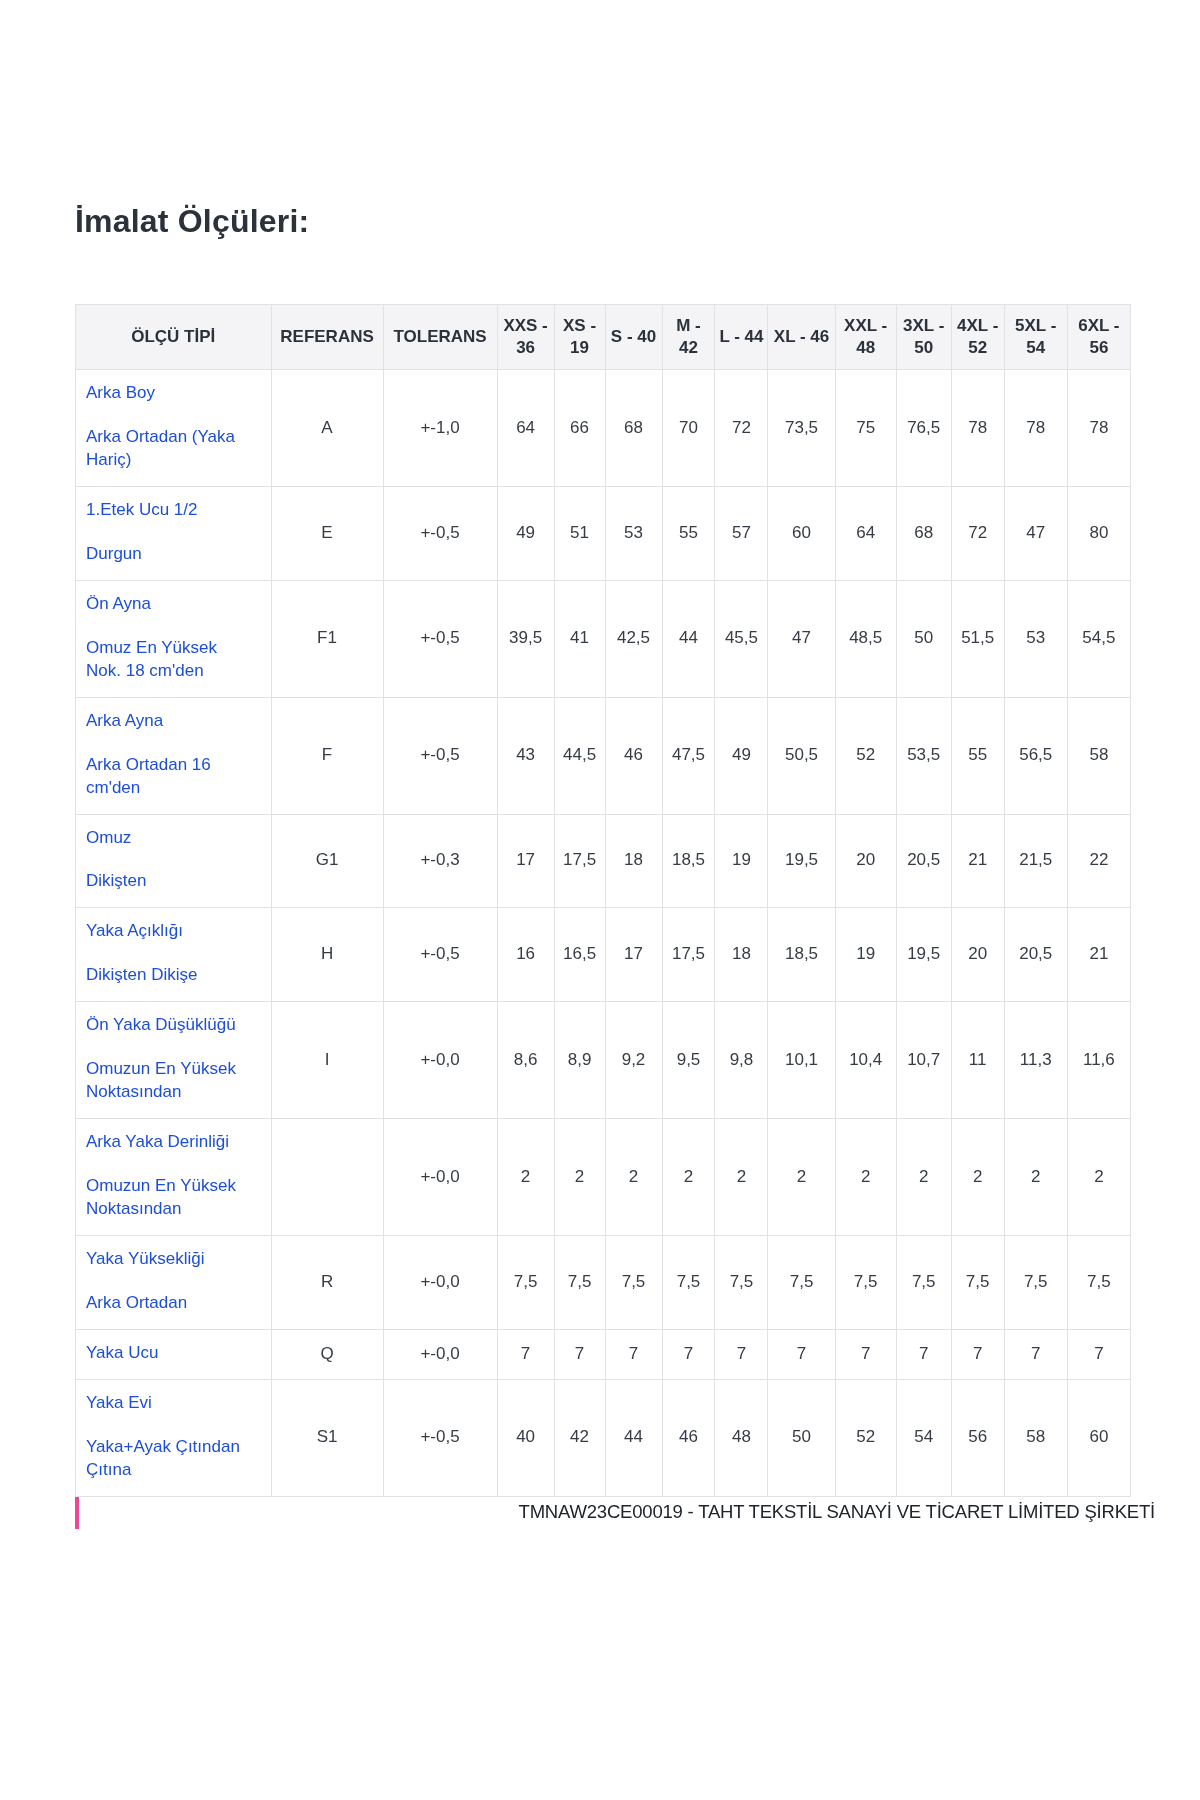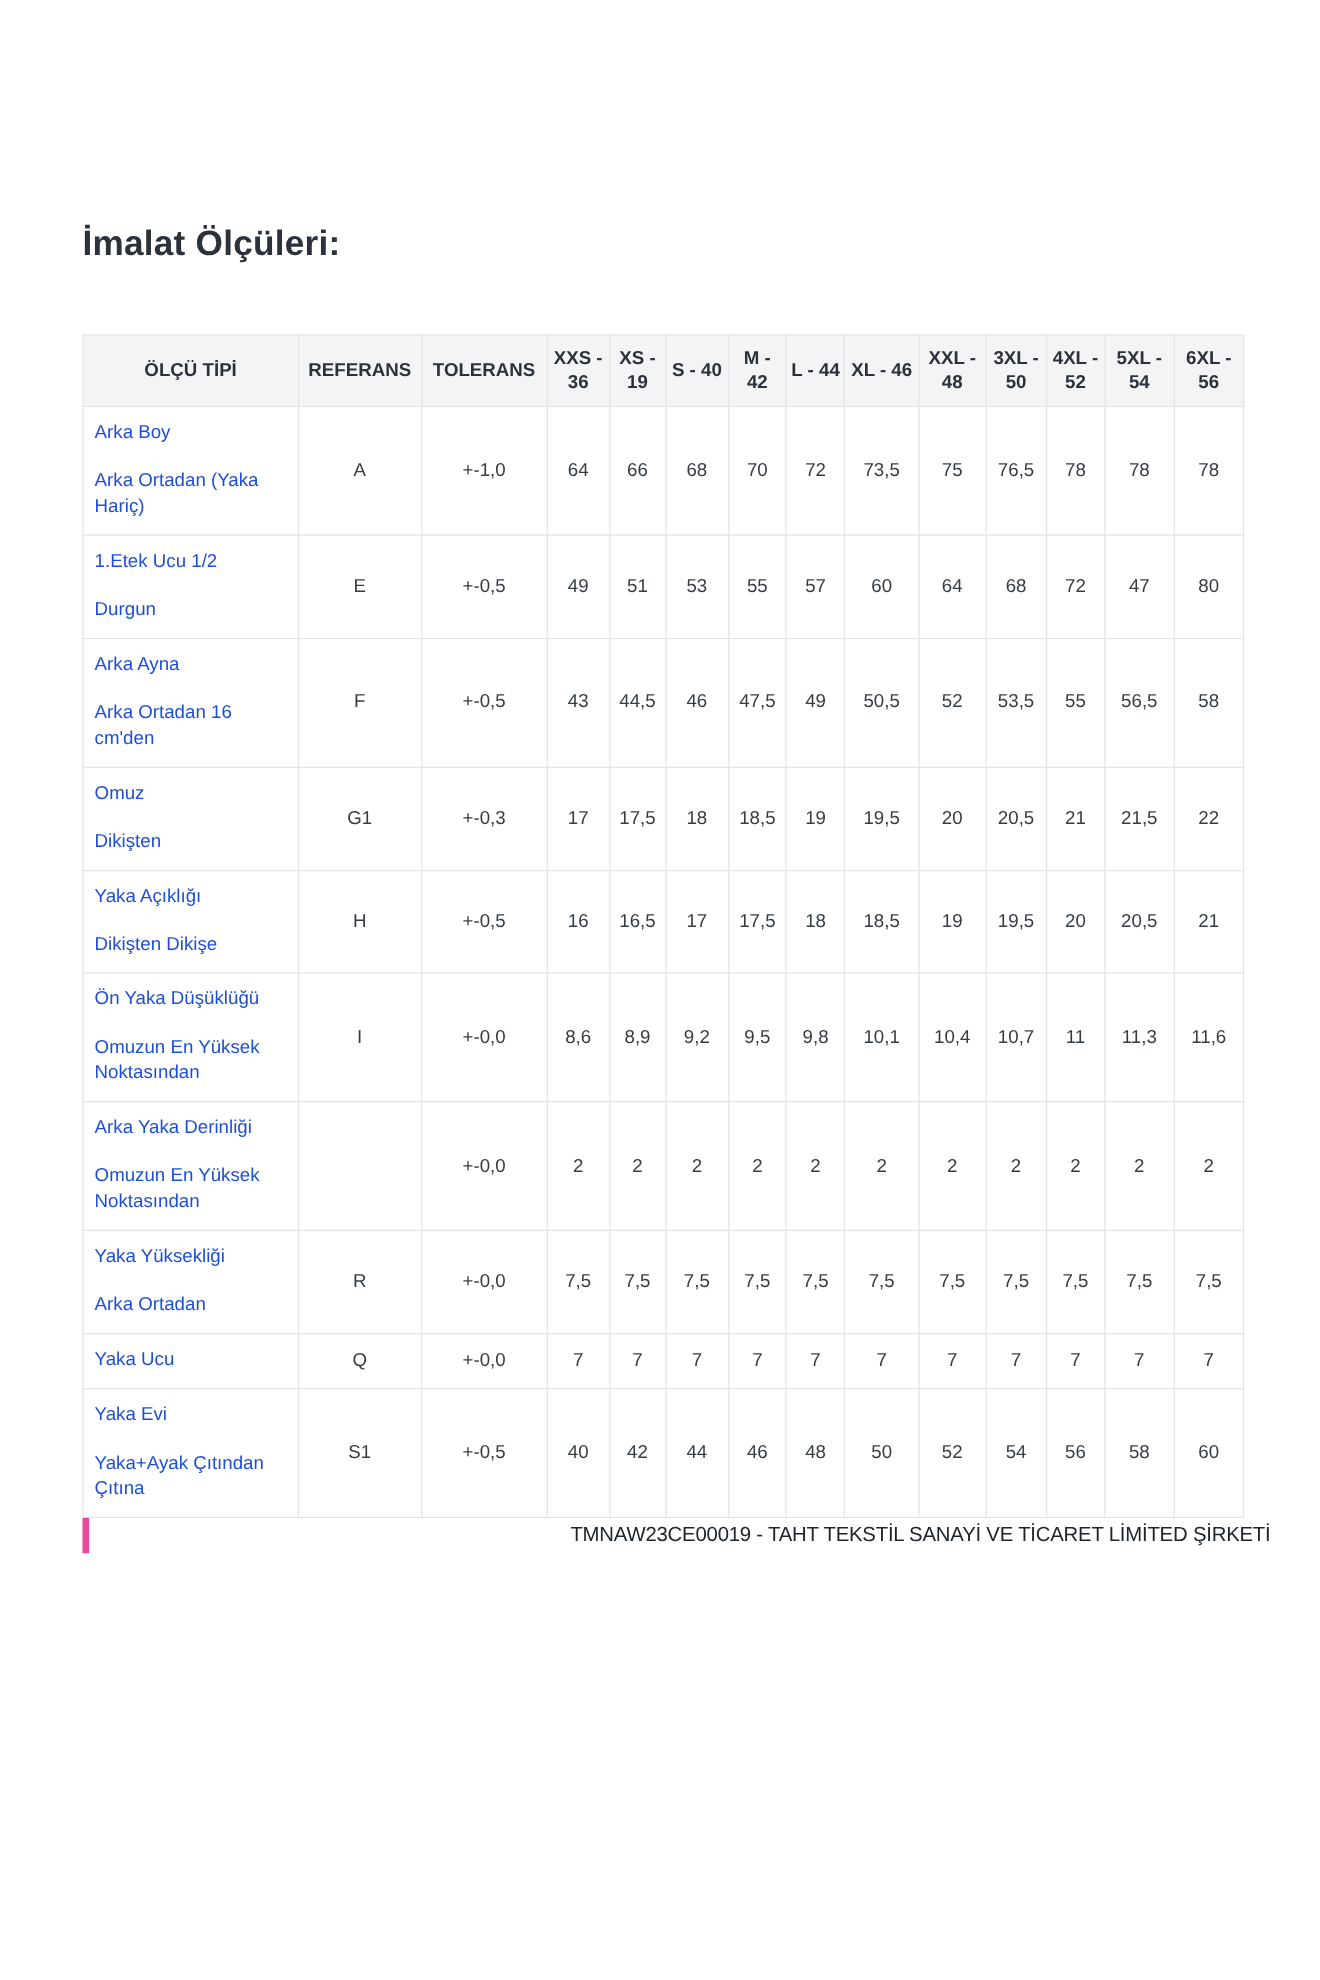--- a/index.html
+++ b/index.html
@@ -54,21 +54,21 @@
   .row-title {
     font-weight: normal;
     color: #1d4ed8;
   }
   .row-desc {
     margin-top: 21px;
     color: #1d4ed8;
   }
   .footer-row {
     width: 1080px;
-    border-left: 6px solid #ec4899;
+    border-left: 4px solid #ec4899;
     text-align: right;
     font-size: 18.5px;
     color: #20252d;
     padding: 4px 0 6px 0;
     line-height: 1.2;
     letter-spacing: -0.2px;
   }
 </style>
 </head>
 <body>
@@ -146,20 +146,39 @@
           <td>57</td>
           <td>60</td>
           <td>64</td>
           <td>68</td>
           <td>72</td>
           <td>47</td>
           <td>80</td>
         </tr>
         <tr>
           <td class="type-cell">
+            <div class="row-title">Ön Ayna</div>
+            <div class="row-desc">Omuz En Yüksek Nok. 18 cm'den</div>
+          </td>
+          <td>F1</td>
+          <td>+-0,5</td>
+          <td>39,5</td>
+          <td>41</td>
+          <td>42,5</td>
+          <td>44</td>
+          <td>45,5</td>
+          <td>47</td>
+          <td>48,5</td>
+          <td>50</td>
+          <td>51,5</td>
+          <td>53</td>
+          <td>54,5</td>
+        </tr>
+        <tr>
+          <td class="type-cell">
             <div class="row-title">Arka Ayna</div>
             <div class="row-desc">Arka Ortadan 16 cm'den</div>
           </td>
           <td>F</td>
           <td>+-0,5</td>
           <td>43</td>
           <td>44,5</td>
           <td>46</td>
           <td>47,5</td>
           <td>49</td>

